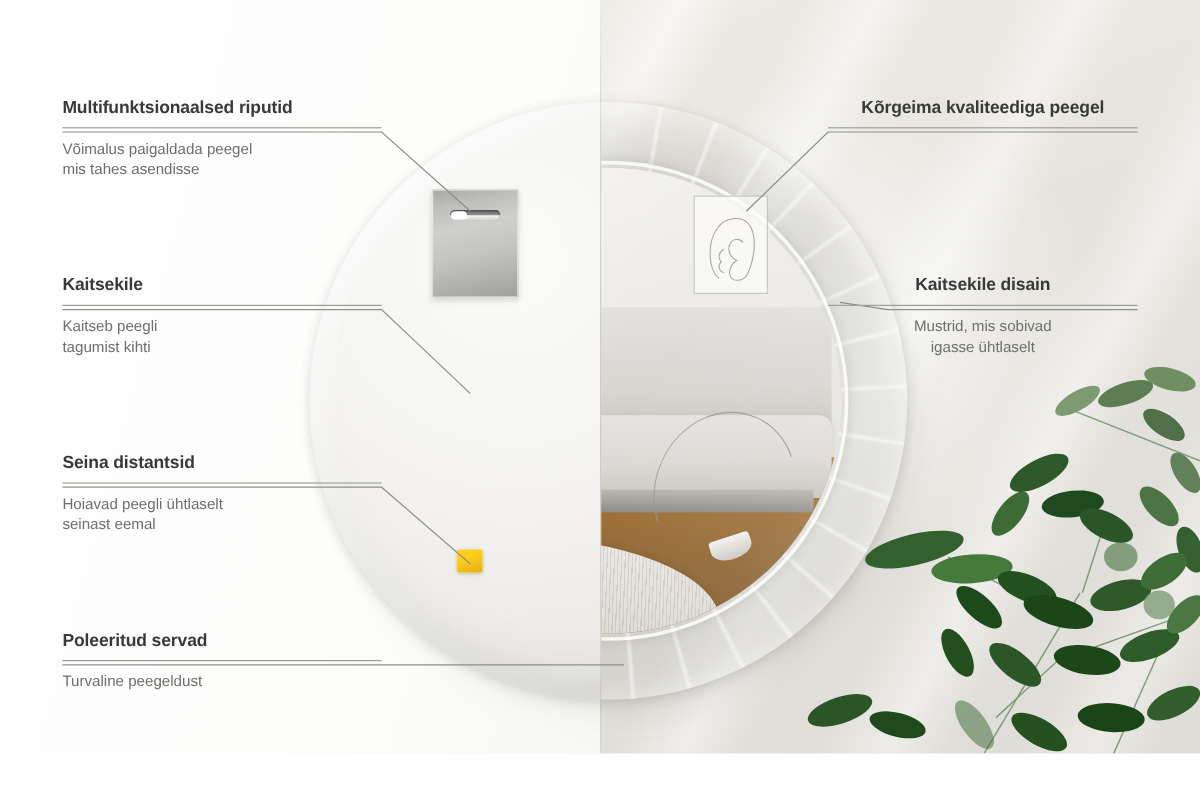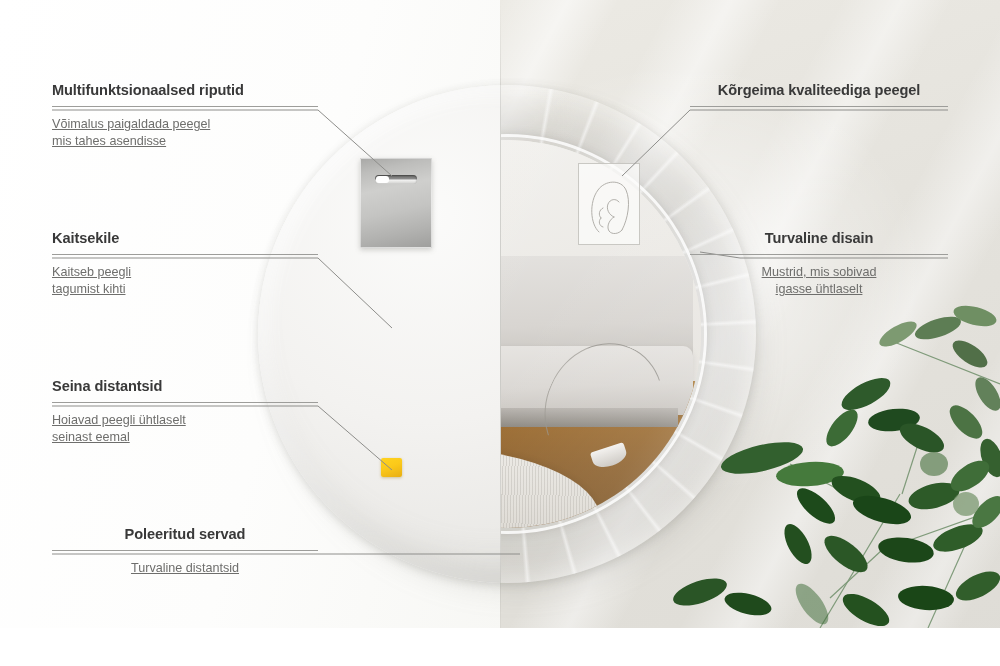--- a/index.html
+++ b/index.html
@@ -371,21 +371,20 @@
   .rule {
     height: 1px;
     background: #9d9d9a;
     margin: 8px 0 9px 0;
   }
   .callout p {
     font-size: 12.6px;
     line-height: 17px;
     color: #6e6e6c;
     white-space: pre-line;
-    text-decoration: underline;
   }
   .callout.right { text-align: center; }
 
   .connectors { position: absolute; left: 0; top: 0; width: 1000px; height: 666px; pointer-events: none; }
 </style>
 </head>
 <body>
 
 <div id="stage">
 
@@ -467,33 +466,33 @@
 seinast eemal</p>
   </div>
 
   <div class="callout" style="left:52px; top:230px; width:266px;">
     <h3>Kaitsekile</h3>
     <div class="rule"></div>
     <p>Kaitseb peegli
 tagumist kihti</p>
   </div>
 
-  <div class="callout" style="left:52px; top:526px; width:266px;text-align:center;">
+  <div class="callout" style="left:52px; top:526px; width:266px;">
     <h3>Poleeritud servad</h3>
     <div class="rule"></div>
-    <p>Turvaline distantsid</p>
+    <p>Turvaline peegeldust</p>
   </div>
 
   <div class="callout right" style="left:690px; top:82px; width:258px;">
     <h3>Kõrgeima kvaliteediga peegel</h3>
     <div class="rule"></div>
   </div>
 
   <div class="callout right" style="left:690px; top:230px; width:258px;">
-    <h3>Turvaline disain</h3>
+    <h3>Kaitsekile disain</h3>
     <div class="rule"></div>
     <p>Mustrid, mis sobivad
 igasse ühtlaselt</p>
   </div>
 
   <svg class="foliage" viewBox="0 0 330 330">
     <g stroke="#6f8f6a" stroke-width="1.2" fill="none" opacity="0.85">
       <path d="M330 86 L214 40"></path>
       <path d="M150 330 L230 196"></path>
       <path d="M330 210 L212 252"></path>

